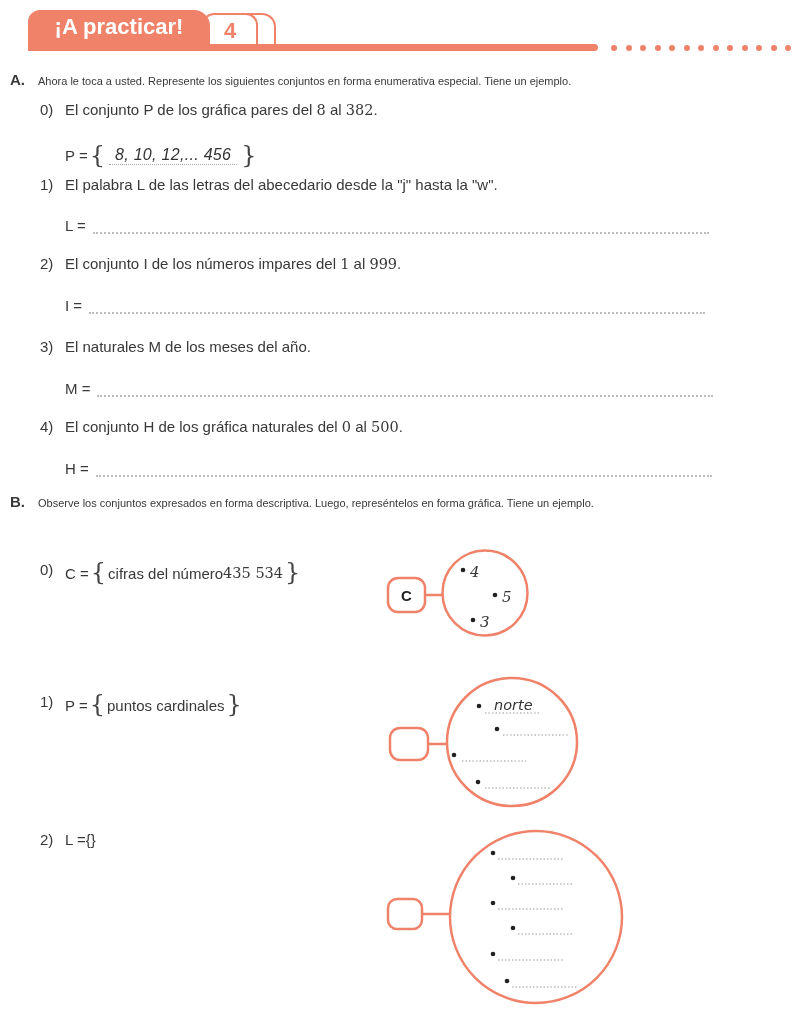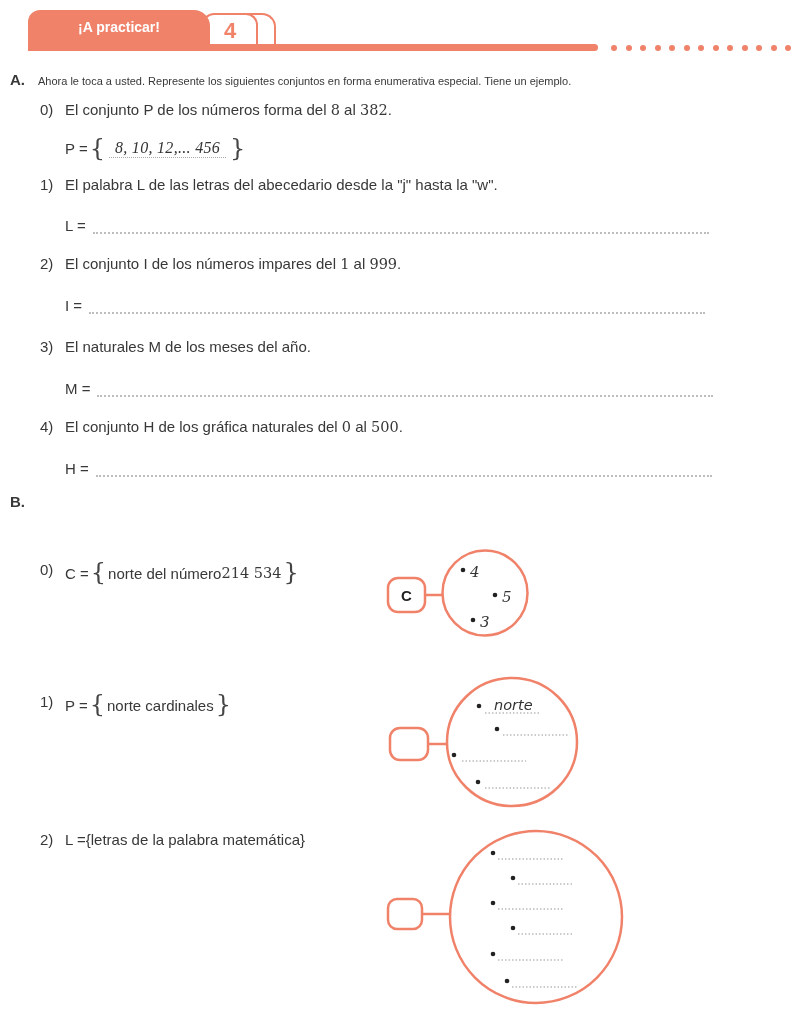--- a/index.html
+++ b/index.html
@@ -3,21 +3,21 @@
 <meta charset="utf-8">
 <style>
   html,body{margin:0;padding:0;background:#fff;}
   .page{position:relative;width:793px;height:1024px;background:#ffffff;overflow:hidden;
         font-family:"Liberation Sans",sans-serif;color:#383838;}
 
   
   .tab-main{position:absolute;left:28px;top:10px;width:182px;height:34px;
             background:#F0826A;border-radius:12px 16px 0 0;display:flex;
             align-items:center;justify-content:center;z-index:3;}
-  .tab-main span{color:#fff;font-weight:bold;font-size:14px;text-align:right;}
+  .tab-main span{color:#fff;font-weight:bold;font-size:22px;text-align:right;}
   .tab-ghost{position:absolute;left:240px;top:13px;width:32px;height:31px;background:#fff;
              border:2.5px solid #F0826A;border-bottom:none;border-radius:0 14px 0 0;z-index:1;}
   .tab-num{position:absolute;left:202px;top:13px;width:52px;height:31px;background:#fff;
            border:2.5px solid #F0826A;border-bottom:none;border-radius:12px 12px 0 0;
            display:flex;align-items:center;justify-content:center;z-index:2;}
   .tab-num span{color:#F0826A;font-weight:bold;font-size:22px;}
   .hbar{position:absolute;left:28px;top:44px;width:570px;height:7px;background:#F0826A;
         border-radius:0 4px 4px 0;z-index:4;}
   .dots{position:absolute;left:611px;top:45px;display:flex;gap:8.5px;}
   .dots i{width:6px;height:6px;border-radius:50%;background:#F0826A;}
@@ -32,22 +32,22 @@
   .sn{font-family:"DejaVu Serif",serif;font-size:14.5px;}
   .brace{font-family:"DejaVu Serif",serif;font-size:24px;font-weight:300;line-height:1;
          position:relative;top:-1px;padding:0 2px;color:#444;}
   .bitem .itext{display:flex;align-items:center;}
   .bitem.sm .brace{font-size:15px;top:0;font-family:"Liberation Sans",sans-serif;color:#383838;padding:0;}
 
   
   .ans-row{position:absolute;left:65px;display:flex;align-items:flex-end;font-size:15px;}
   .dotline{width:616px;border-bottom:2px dotted #bdbdbd;margin-left:7px;height:16px;}
   .ans-row.ex{align-items:center;}
-  .hand-ans{font-family:Liberation Serif, serif;font-style:italic;font-size:16px;
-            border-bottom:1.5px dotted #aaa;padding:0 6px;letter-spacing:0.3px;color:#333;margin:9px 2px;}
+  .hand-ans{font-family:Liberation Sans, sans-serif;font-style:italic;font-size:16px;
+            border-bottom:1.5px dotted #aaa;padding:0 6px;letter-spacing:0.3px;color:#333;margin:16px 2px;}
 
   
   .diag{position:absolute;}
   .svg-hand{font-family:"DejaVu Serif",serif;font-style:italic;font-size:15px;fill:#333;}
   .svg-norte{font-family:"DejaVu Sans",sans-serif;font-style:italic;font-size:14.5px;fill:#333;}
   .svg-setlabel{font-family:"Liberation Sans",sans-serif;font-weight:bold;font-size:15px;fill:#222;}
 </style>
 </head>
 <body>
 
@@ -75,21 +75,21 @@
       <i></i>
       <i></i>
       <i></i>
   </div>
 
   <div class="slabel" style="top:71px">A.</div>
   <div class="sintro nowrap" style="top:71px">Ahora le toca a usted. Represente los siguientes conjuntos en forma enumerativa especial. Tiene un ejemplo.</div>
 
   <div class="item" style="top:101px">
     <span class="inum">0)</span>
-    <span class="itext"><span>El conjunto P de los números forma del </span><span class="sn">8</span><span> al </span><span class="sn">382</span><span>.</span></span>
+    <span class="itext"><span>El conjunto P de los gráfica pares del </span><span class="sn">8</span><span> al </span><span class="sn">382</span><span>.</span></span>
   </div>
   <div class="ans-row ex" style="top:130px">
     <span class="ans-label">P =</span>
     <span class="brace">{</span>
     <span class="hand-ans">8, 10, 12,... 456</span>
     <span class="brace">}</span>
   </div>
 
   <div class="item" style="top:176px">
     <span class="inum">1)</span>
@@ -121,48 +121,48 @@
   <div class="item" style="top:418px">
     <span class="inum">4)</span>
     <span class="itext"><span>El conjunto H de los gráfica naturales del </span><span class="sn">0</span><span> al </span><span class="sn">500</span><span>.</span></span>
   </div>
   <div class="ans-row" style="top:459px">
     <span class="ans-label">H =</span>
     <span class="dotline"></span>
   </div>
 
   <div class="slabel" style="top:493px">B.</div>
+  <div class="sintro just" style="top:493px">Observe los conjuntos expresados en forma descriptiva. Luego, represéntelos en forma gráfica. Tiene un ejemplo.</div>
 
   <div class="item bitem" style="top:561px">
     <span class="inum">0)</span>
     <span class="itext">
         <span>C =</span>
         <span class="brace">{</span>
-        <span>norte del número </span>
-        <span class="sn">214 534</span>
+        <span>cifras del número </span>
+        <span class="sn">435 534</span>
         <span class="brace">}</span>
       </span>
   </div>
 
   <div class="item bitem" style="top:693px">
     <span class="inum">1)</span>
     <span class="itext">
         <span>P =</span>
         <span class="brace">{</span>
-        <span>norte cardinales</span>
+        <span>puntos cardinales</span>
         <span class="brace">}</span>
       </span>
   </div>
 
   <div class="item bitem sm" style="top:831px">
     <span class="inum">2)</span>
     <span class="itext">
         <span>L =</span>
         <span class="brace">{</span>
-        <span>letras de la palabra matemática</span>
         <span class="brace">}</span>
       </span>
   </div>
 
   <svg class="diag" style="left:373px;top:543px" width="170" height="105">
     <rect x="15" y="35" width="37" height="34" rx="10" fill="#fff" stroke="#F0826A" stroke-width="2.5"></rect>
     <line x1="52" y1="52" x2="70" y2="52" stroke="#F0826A" stroke-width="2.5"></line>
     <circle cx="112" cy="50" r="42.5" fill="#fff" stroke="#F0826A" stroke-width="2.5"></circle>
     <text x="33.5" y="58" text-anchor="middle" class="svg-setlabel">C</text>
     <circle cx="90" cy="27" r="2.3" fill="#222"></circle>

